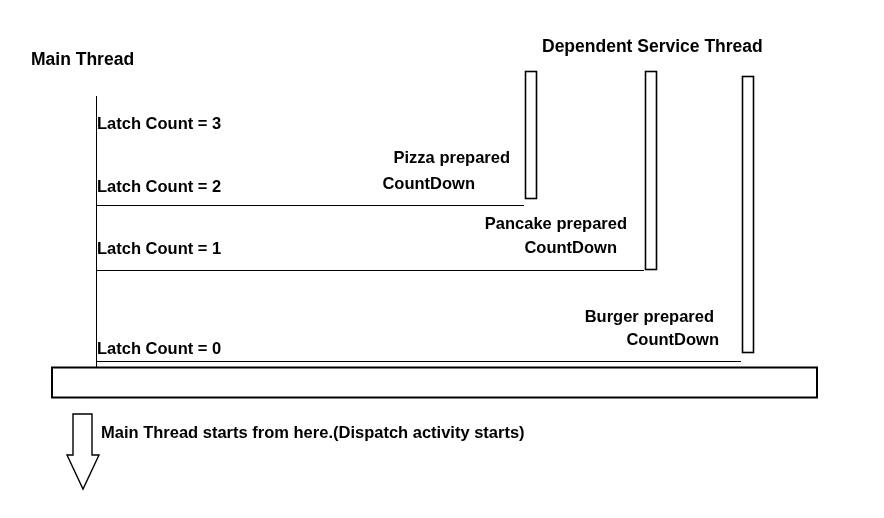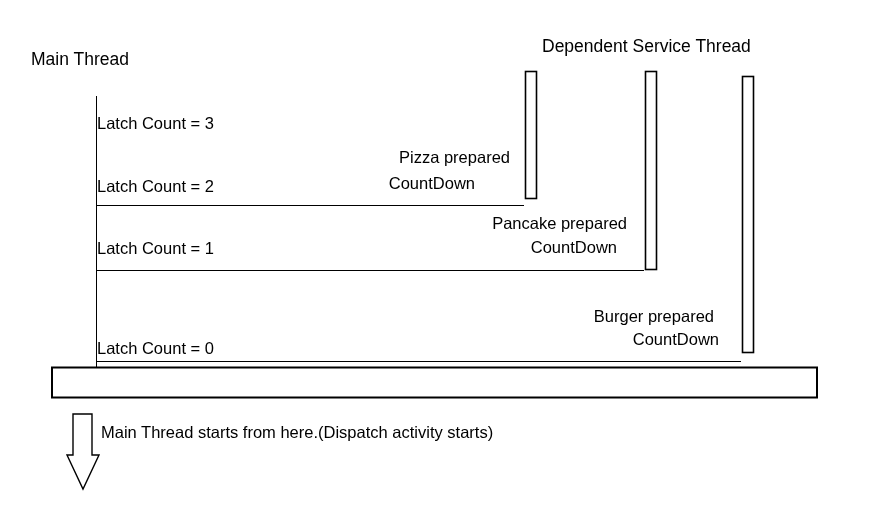--- a/index.html
+++ b/index.html
@@ -14,20 +14,21 @@
     overflow: hidden;
     font-family: "Liberation Sans", sans-serif;
     color: #000000;
   }
   #diagram-root {
     position: absolute;
     left: 0;
     top: 0;
     width: 884px;
     height: 518px;
+    font-weight: bold;
   }
   svg.diagram-canvas {
     display: block;
     width: 884px;
     height: 518px;
   }
   .diagram-text {
     font-family: "Liberation Sans", sans-serif;
     fill: #000000;
     font-size: 17px;

